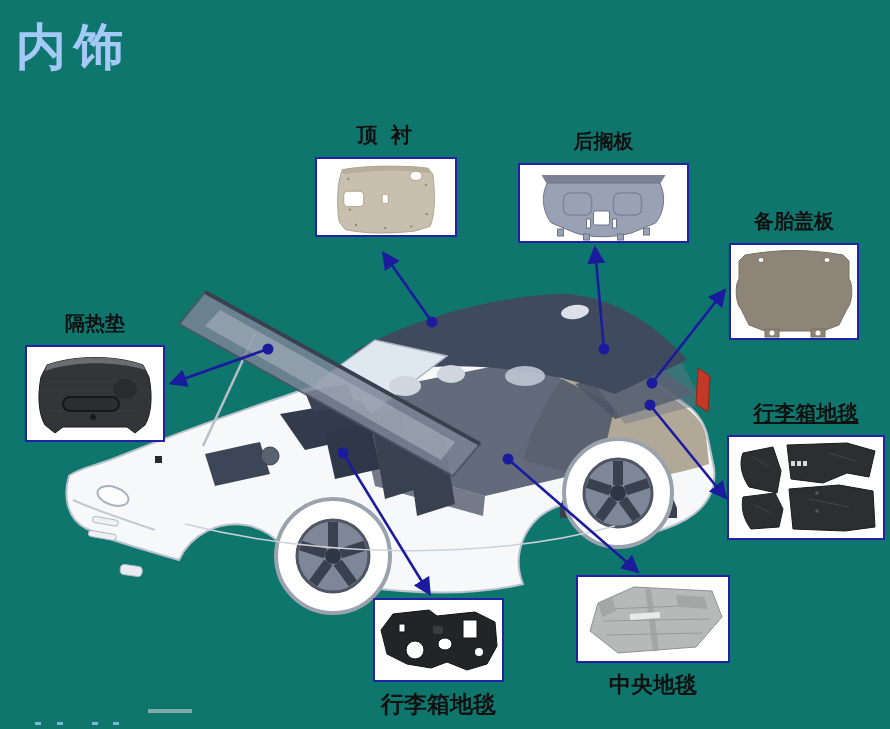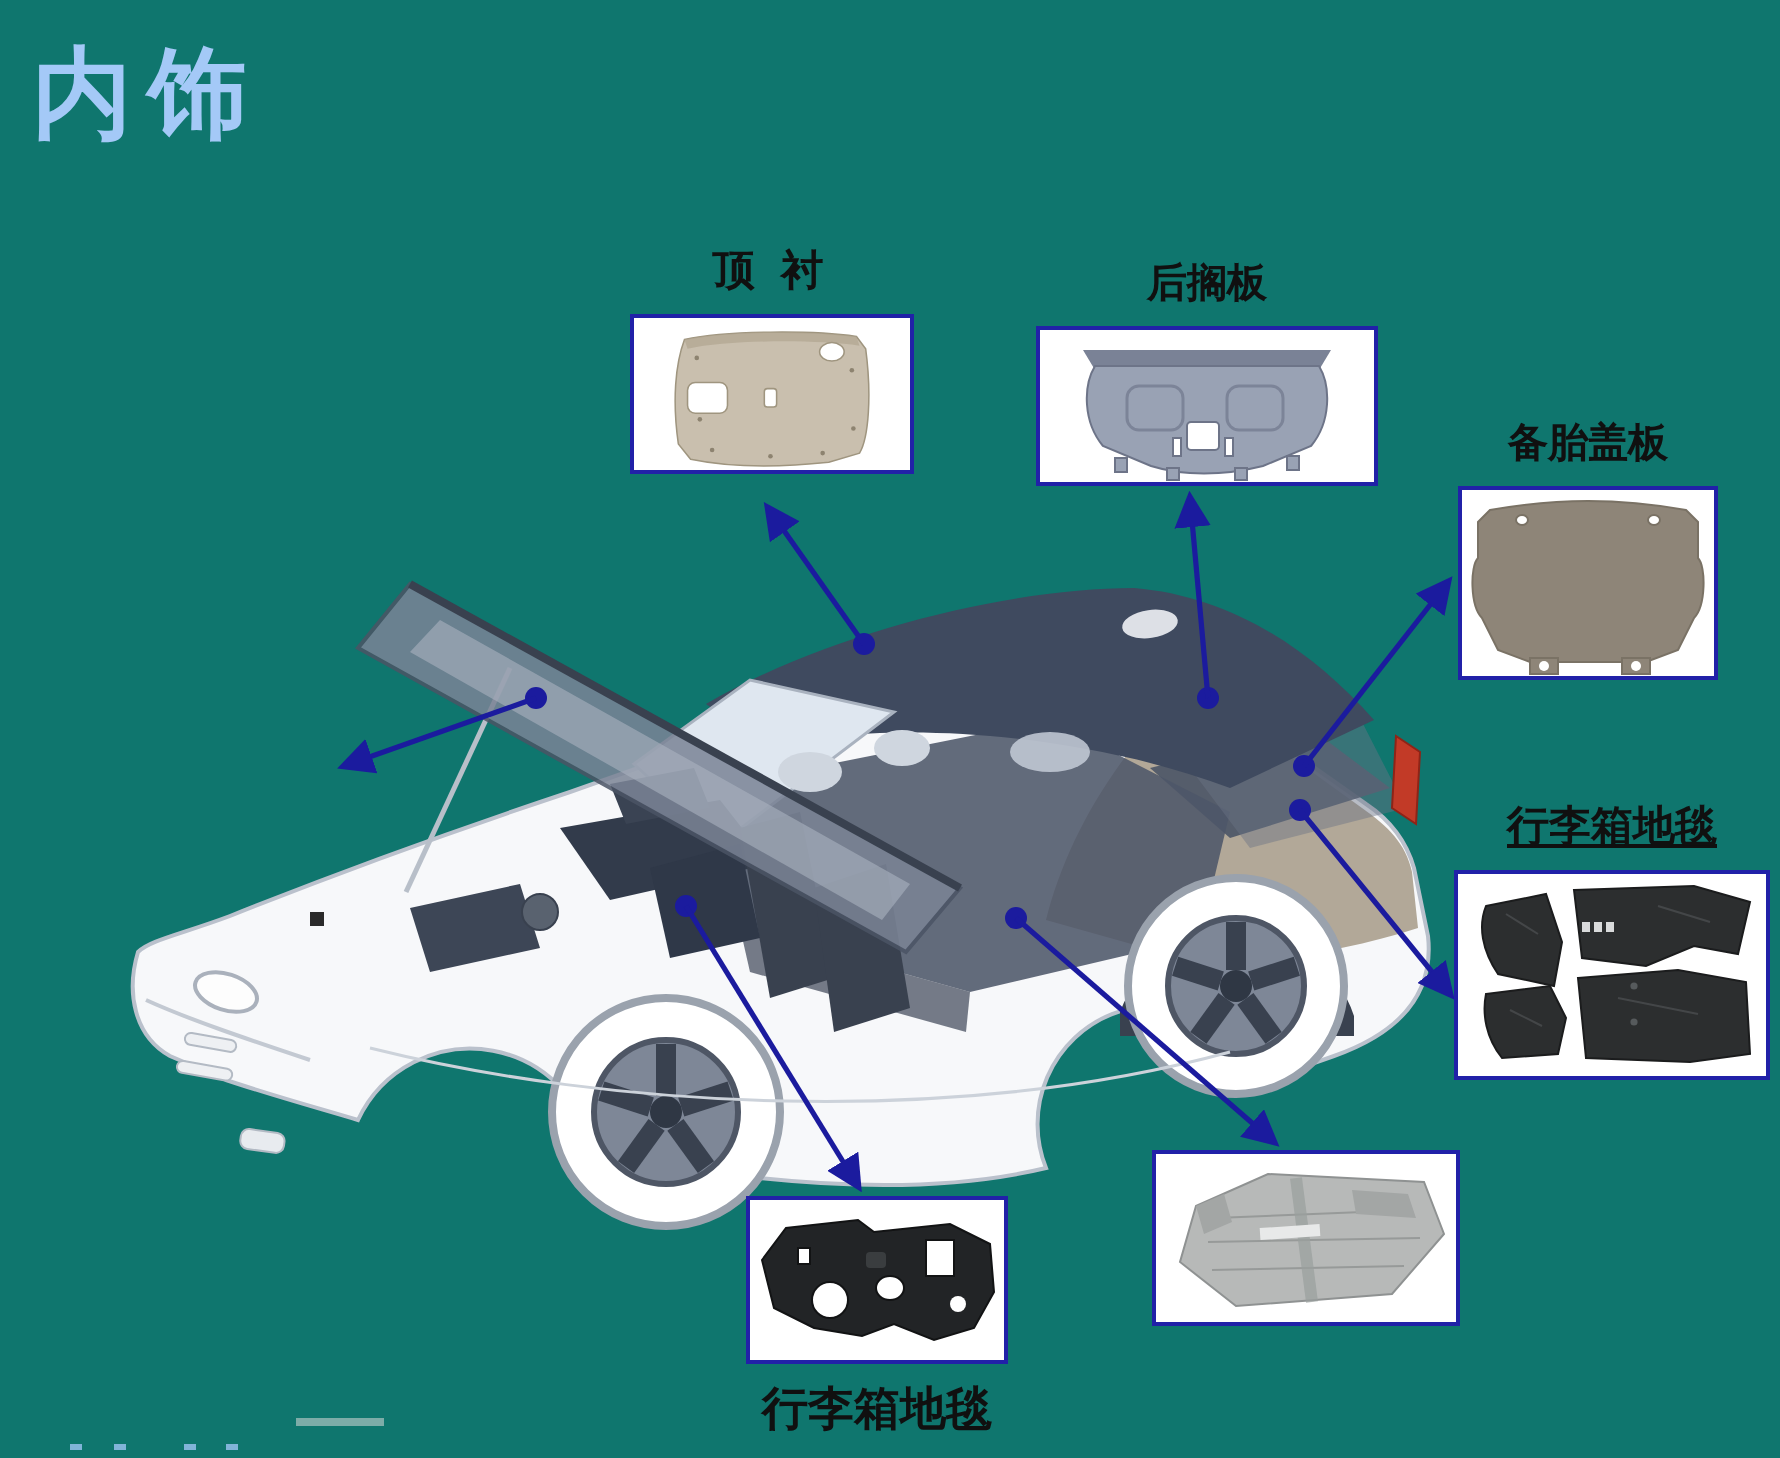--- a/index.html
+++ b/index.html
@@ -204,20 +204,37 @@
         <rect x="34" y="84" width="14" height="8" style="fill:var(--c-sparecover)" stroke="#7a7265"></rect>
         <rect x="80" y="84" width="14" height="8" style="fill:var(--c-sparecover)" stroke="#7a7265"></rect>
         <circle cx="41" cy="88" r="2.5" fill="#fff"></circle>
           <circle cx="87" cy="88" r="2.5" fill="#fff"></circle>
         <ellipse cx="30" cy="15" rx="3" ry="2.5" fill="#fff" stroke="#7a7265"></ellipse>
         <ellipse cx="96" cy="15" rx="3" ry="2.5" fill="#fff" stroke="#7a7265"></ellipse>
       </svg>
     </div>
   </div>
 
+  <div class="callout label-top" id="co-hoodpad">
+    <div class="clabel">隔热垫</div>
+    <div class="cbox">
+      <svg viewBox="0 0 136 93">
+        <path d="M20,18 C48,8 88,8 116,18 L122,30 C126,50 124,68 118,78 L108,86 L100,80 L36,80 L28,86 L18,78 C12,68 10,50 14,30 Z" style="fill:var(--c-insulation)" stroke="#1d1d1f"></path>
+        <path d="M20,18 C48,8 88,8 116,18 L118,23 C88,14 48,14 18,24 Z" fill="#6b6c70"></path>
+        <g stroke="#414246" opacity="0.6">
+            <line x1="22" y1="34" x2="114" y2="34"></line>
+            <line x1="20" y1="44" x2="116" y2="44"></line>
+        <line x1="20" y1="64" x2="116" y2="64"></line>
+          </g>
+        <rect x="36" y="50" width="56" height="14" rx="7" fill="#2c2d30" stroke="#17171a" stroke-width="2"></rect>
+        <ellipse cx="98" cy="42" rx="12" ry="10" fill="#2a2b2e"></ellipse>
+        <circle cx="66" cy="70" r="3" fill="#1a1a1c"></circle>
+      </svg>
+    </div>
+  </div>
 
   <div class="callout label-top" id="co-trunkcarpet">
     <div class="clabel">行李箱地毯</div>
     <div class="cbox">
       <svg viewBox="0 0 154 101">
         <g style="fill:var(--c-trunkcarpet)" stroke="#1b1c1d">
           <path d="M14,16 L44,10 L52,34 L48,56 L20,50 C12,38 10,26 14,16 Z"></path>
           <path d="M58,8 L118,6 L146,14 L140,40 L118,36 L94,46 L62,42 Z"></path>
           <path d="M14,60 L46,56 L54,72 L50,90 L22,92 C14,82 12,70 14,60 Z"></path>
           <path d="M60,52 L110,48 L144,54 L146,90 L116,94 L64,92 Z"></path>
@@ -248,20 +265,21 @@
         <circle cx="40" cy="50" r="9" fill="#fff" stroke="#121314"></circle>
         <ellipse cx="70" cy="44" rx="7" ry="6" fill="#fff" stroke="#121314"></ellipse>
         <rect x="24" y="24" width="6" height="8" fill="#fff" stroke="#121314"></rect>
         <rect x="58" y="26" width="10" height="8" rx="2" fill="#3a3d3f"></rect>
         <circle cx="104" cy="52" r="4" fill="#fff"></circle>
       </svg>
     </div>
   </div>
 
   <div class="callout label-bottom" id="co-centercarpet">
+    <div class="clabel">中央地毯</div>
     <div class="cbox">
       <svg viewBox="0 0 150 84">
         <path d="M20,26 L56,10 L134,14 L144,40 L118,70 L40,76 L12,54 Z" style="fill:var(--c-centercarpet)" stroke="#8f9292"></path>
         <g stroke="#979a99" fill="none">
           <path d="M30,32 L128,28"></path>
             <path d="M26,44 L132,42"></path>
             <path d="M28,58 L124,56"></path>
         </g>
         <path d="M70,12 L78,74" stroke="#9aa09e" stroke-width="6" opacity="0.7"></path>
         <rect x="52" y="36" width="30" height="6" fill="#e8e9e9" transform="rotate(-4 67 39)"></rect>

